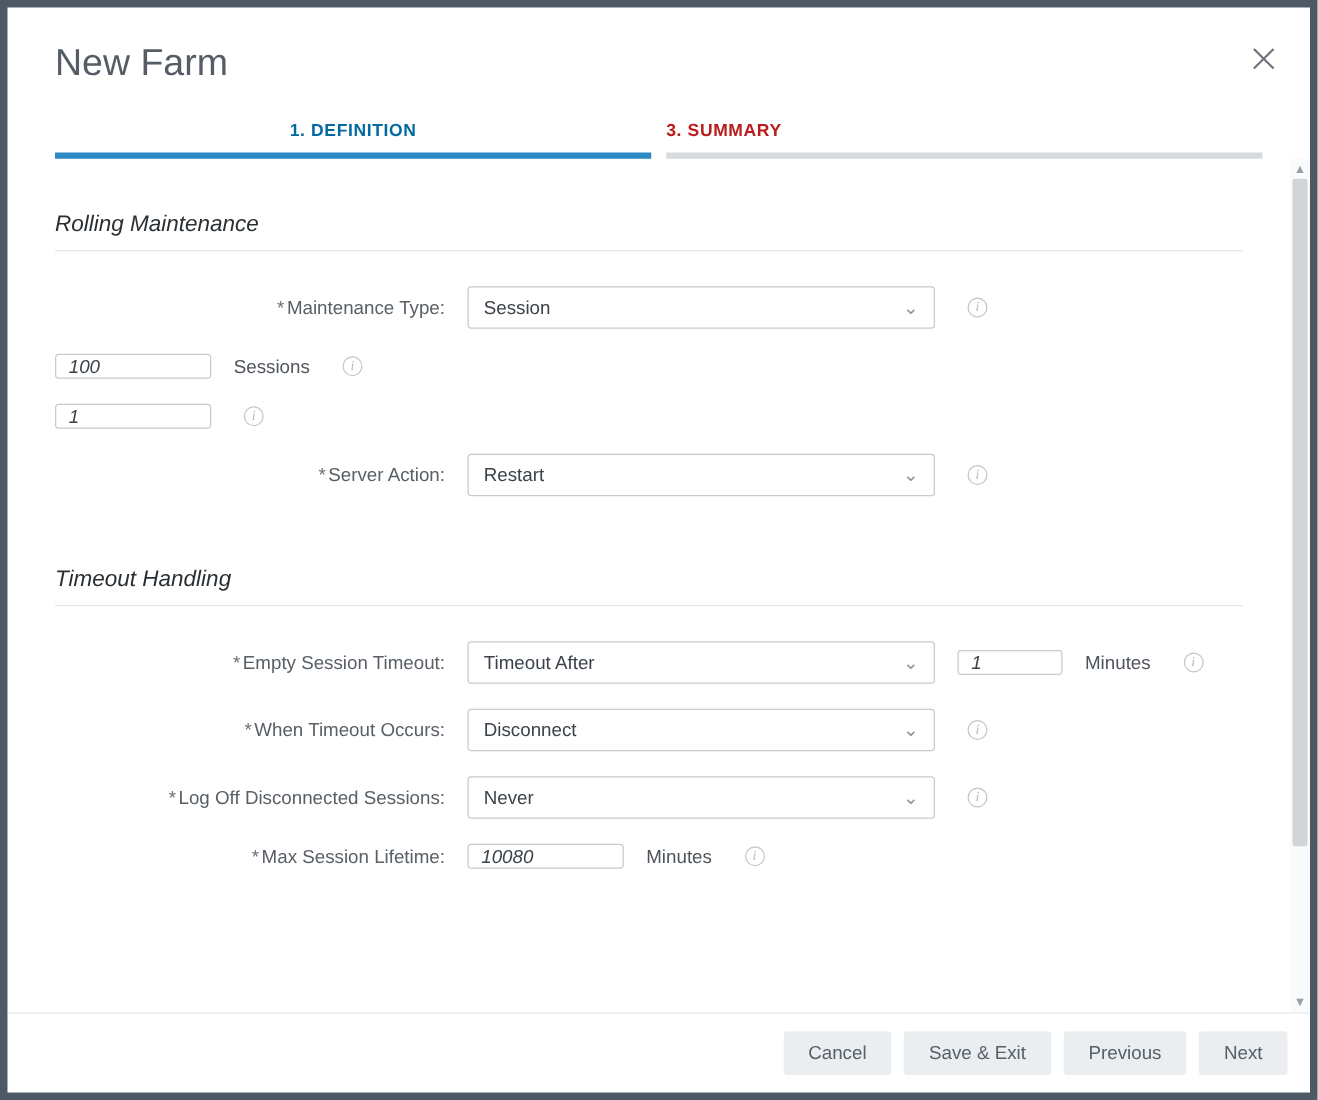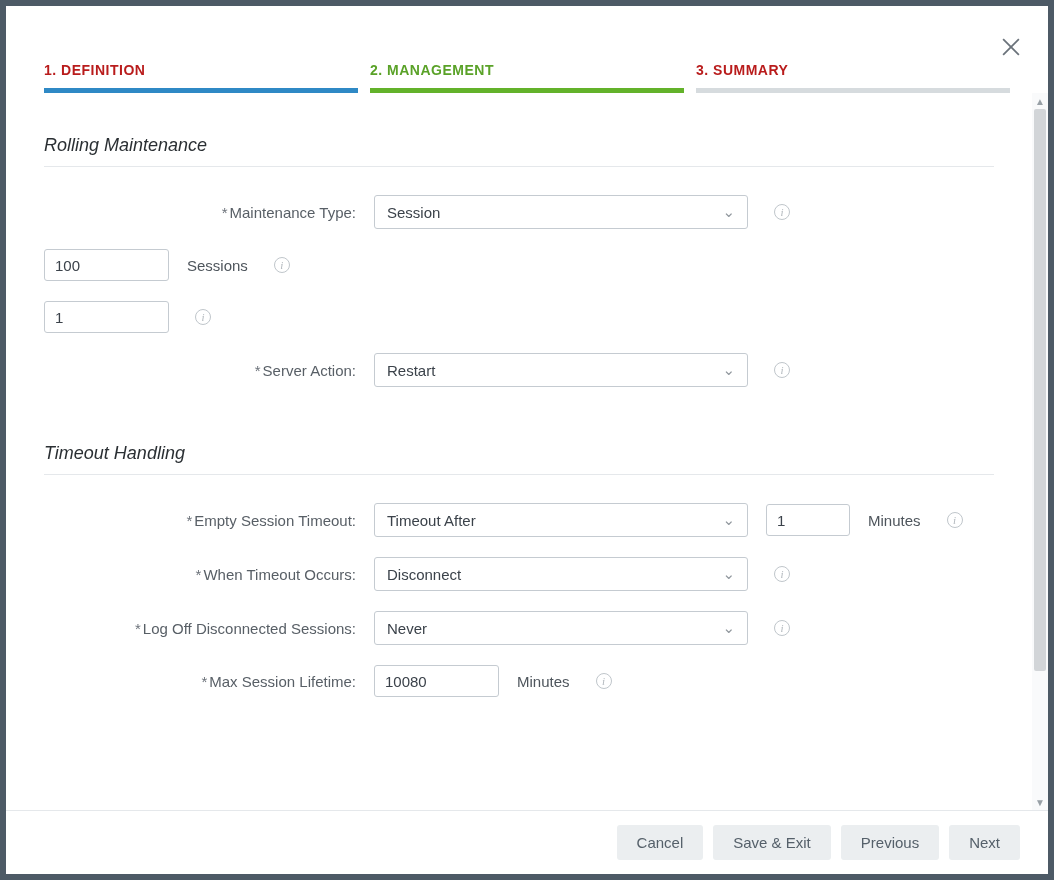--- a/index.html
+++ b/index.html
@@ -43,21 +43,21 @@
   .step {
     flex: 1;
     font-size: 14px;
     font-weight: 600;
     letter-spacing: .5px;
     color: #b91c1c;
     border-bottom: 5px solid #d6dbde;
     padding-bottom: 10px;
     cursor: pointer;
   }
-  .step.done   { color: #b91c1c; border-bottom-color: #2f89c5; }
+  .step.done   { color: #0369a1; border-bottom-color: #2f89c5; text-align: center; }
   .step.active { color: #5aa228; border-bottom-color: #63b22a; }
 
   .scroll-wrap {
     flex: 1;
     position: relative;
     overflow: hidden;
   }
   .content {
     position: absolute;
     top: 0; left: 0; right: 16px; bottom: 0;
@@ -131,23 +131,24 @@
     width: 374px;
     height: 34px;
     padding: 0 12px;
     display: flex;
     align-items: center;
     justify-content: space-between;
     cursor: pointer;
   }
   .select .chev { color: #8f969c; }
   .numbox {
-    height: 32px;
+    height: 20px;
     padding: 0 10px;
     outline: none;
+    font-style: italic;
   }
   .numbox.w125 { width: 125px; }
   .numbox.w84  { width: 84px;  }
 
   .unit { color: #4e555c; font-size: 15px; }
 
   .info-icon {
     width: 16px; height: 16px;
     border: 1.5px solid #c0c6cb;
     border-radius: 50%;
@@ -159,52 +160,52 @@
     align-items: center;
     justify-content: center;
     cursor: help;
     margin-left: 8px;
   }
 
   .second-section { margin-top: 56px; }
 
   .footer {
     border-top: 1px solid #e5e8eb;
-    padding: 14px 28px;
+    padding: 14px 18px;
     display: flex;
     justify-content: flex-end;
     gap: 10px;
   }
   .btn {
     background: #ebeef0;
     color: #55606a;
     border: none;
     border-radius: 3px;
     padding: 9px 20px;
     font-size: 15px;
     cursor: pointer;
   }
 </style>
 </head>
 <body>
 
 <div class="modal">
 
   <div class="modal-header">
+    <div class="modal-title">New Farm</div>
     <div class="close-x">
       <svg viewBox="0 0 16 16">
           <line x1="1" y1="1" x2="15" y2="15" stroke="currentColor" stroke-width="1.5"></line>
           <line x1="15" y1="1" x2="1" y2="15" stroke="currentColor" stroke-width="1.5"></line>
         </svg>
     </div>
   </div>
 
   <div class="steps">
     <div class="step done">1. DEFINITION</div>
-    <div class="step active">2. MANAGEMENT</div>
     <div class="step">3. SUMMARY</div>
   </div>
 
   <div class="scroll-wrap">
     <div class="content">
 
       <div class="section">
         <div class="section-title">Rolling Maintenance</div>
         <hr>
 

